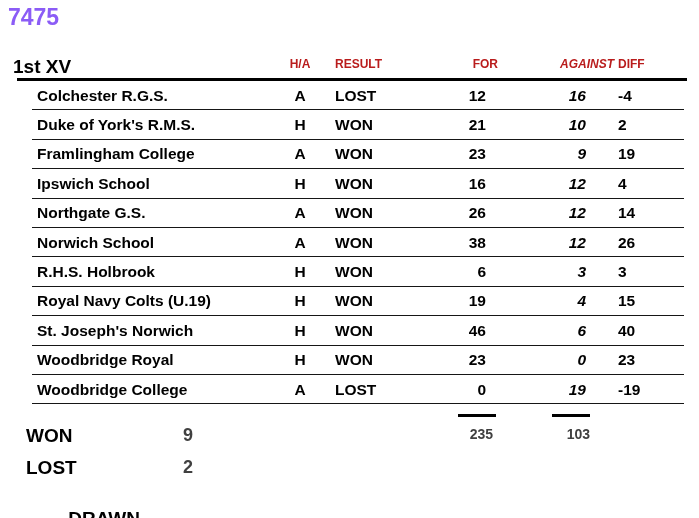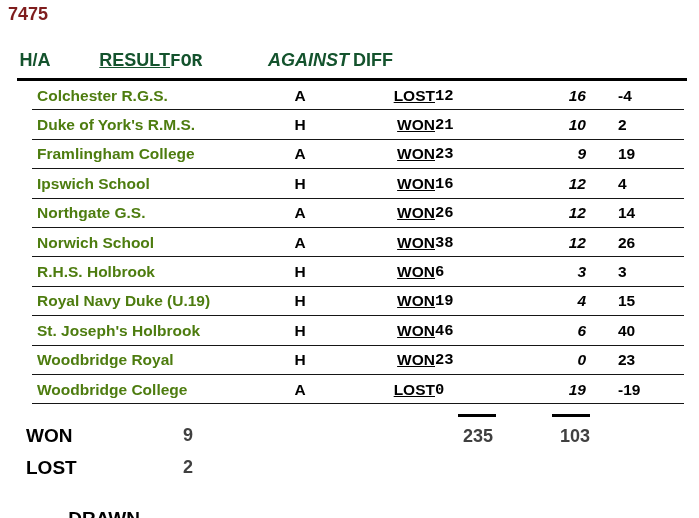--- a/index.html
+++ b/index.html
@@ -8,80 +8,83 @@
     width:699px;height:518px;
     background:#ffffff;
     font-family:"Liberation Sans", sans-serif;
     font-weight:bold;
     color:#000;
     overflow:hidden;
   }
   *{box-sizing:border-box;}
   .wb-title{
     position:absolute;left:8px;top:4px;
-    font-size:18px;color:#7f1d1d;
+    font-size:23px;color:#8b5cf6;
   }
   
   .thead{
     position:absolute;left:0;top:40px;width:699px;height:38px;
     display:flex;align-items:flex-end;
   }
-  .thead .hcell{font-size:18px;padding-bottom:7px;color:#14532d;}
+  .thead .hcell{font-size:12px;padding-bottom:7px;color:#b91c1c;}
   .section-title{
     font-size:19px;color:#000;padding-left:13px;padding-bottom:2px;
   }
   .thick-line{
     position:absolute;top:78px;left:17px;width:670px;height:3px;background:#000;
   }
   
   .c-name{width:265px;padding-left:37px;}
   .c-ha{width:70px;text-align:center;}
-  .c-result{width:100px;text-align:right;text-decoration:underline;}
-  .c-for{width:65px;text-align:left;padding-right:14px;font-family:Liberation Mono, monospace;}
+  .c-result{width:100px;text-align:left;}
+  .c-for{width:65px;text-align:right;padding-right:14px;}
   .c-against{width:118px;text-align:right;padding-right:32px;font-style:italic;}
   .c-diff{width:68px;text-align:left;padding-right:3px;}
   .thead .c-name{padding-left:0;}
   .thead .c-for{padding-right:2px;}
   .thead .c-against{padding-right:4px;}
   .thead .c-diff{padding-right:2px;}
   
   .rows{position:absolute;left:0;top:81px;width:699px;}
   .trow{
     position:relative;display:flex;align-items:center;
     height:29.4px;font-size:15.5px;
   }
-  .trow .c-name{color:#4d7c0f;}
+  .trow .c-name{color:#000000;}
   .row-divider{
     position:absolute;left:32px;right:15px;bottom:0;height:1px;background:#161616;
   }
   
   .total-rule{position:absolute;top:414px;height:3px;background:#000;}
   .total-rule.for{left:458px;width:38px;}
   .total-rule.against{left:552px;width:38px;}
   .total-num{
-    position:absolute;top:426px;font-size:18px;color:#404040;text-align:right;
+    position:absolute;top:426px;font-size:14px;color:#404040;text-align:right;
   }
   .total-num.for{left:428px;width:65px;}
   .total-num.against{left:472px;width:118px;}
   
   .summary-row{position:absolute;left:0;width:280px;display:flex;}
   .summary-label{font-size:19px;color:#000;padding-left:26px;width:140px;}
   .summary-value{font-size:18px;color:#404040;width:53px;text-align:right;}
   .s0{top:425px;}
   .s1{top:457px;}
   .s2{top:508px;text-align:right;}
 </style>
 </head>
 <body>
 
 <div class="sheet">
 
   <div class="wb-title">7475</div>
 
   <div class="thead">
+    <div class="c-name">
+      <span class="section-title">1st XV</span>
+    </div>
     <div class="hcell c-ha">H/A</div>
     <div class="hcell c-result">RESULT</div>
     <div class="hcell c-for">FOR</div>
     <div class="hcell c-against">AGAINST</div>
     <div class="hcell c-diff">DIFF</div>
   </div>
 
   <div class="thick-line"></div>
 
   <div class="rows">
@@ -150,31 +153,31 @@
       <div class="c-name">R.H.S. Holbrook</div>
       <div class="c-ha">H</div>
       <div class="c-result">WON</div>
       <div class="c-for">6</div>
       <div class="c-against">3</div>
       <div class="c-diff">3</div>
       <div class="row-divider"></div>
     </div>
 
     <div class="trow">
-      <div class="c-name">Royal Navy Duke (U.19)</div>
+      <div class="c-name">Royal Navy Colts (U.19)</div>
       <div class="c-ha">H</div>
       <div class="c-result">WON</div>
       <div class="c-for">19</div>
       <div class="c-against">4</div>
       <div class="c-diff">15</div>
       <div class="row-divider"></div>
     </div>
 
     <div class="trow">
-      <div class="c-name">St. Joseph's Holbrook</div>
+      <div class="c-name">St. Joseph's Norwich</div>
       <div class="c-ha">H</div>
       <div class="c-result">WON</div>
       <div class="c-for">46</div>
       <div class="c-against">6</div>
       <div class="c-diff">40</div>
       <div class="row-divider"></div>
     </div>
 
     <div class="trow">
       <div class="c-name">Woodbridge Royal</div>

